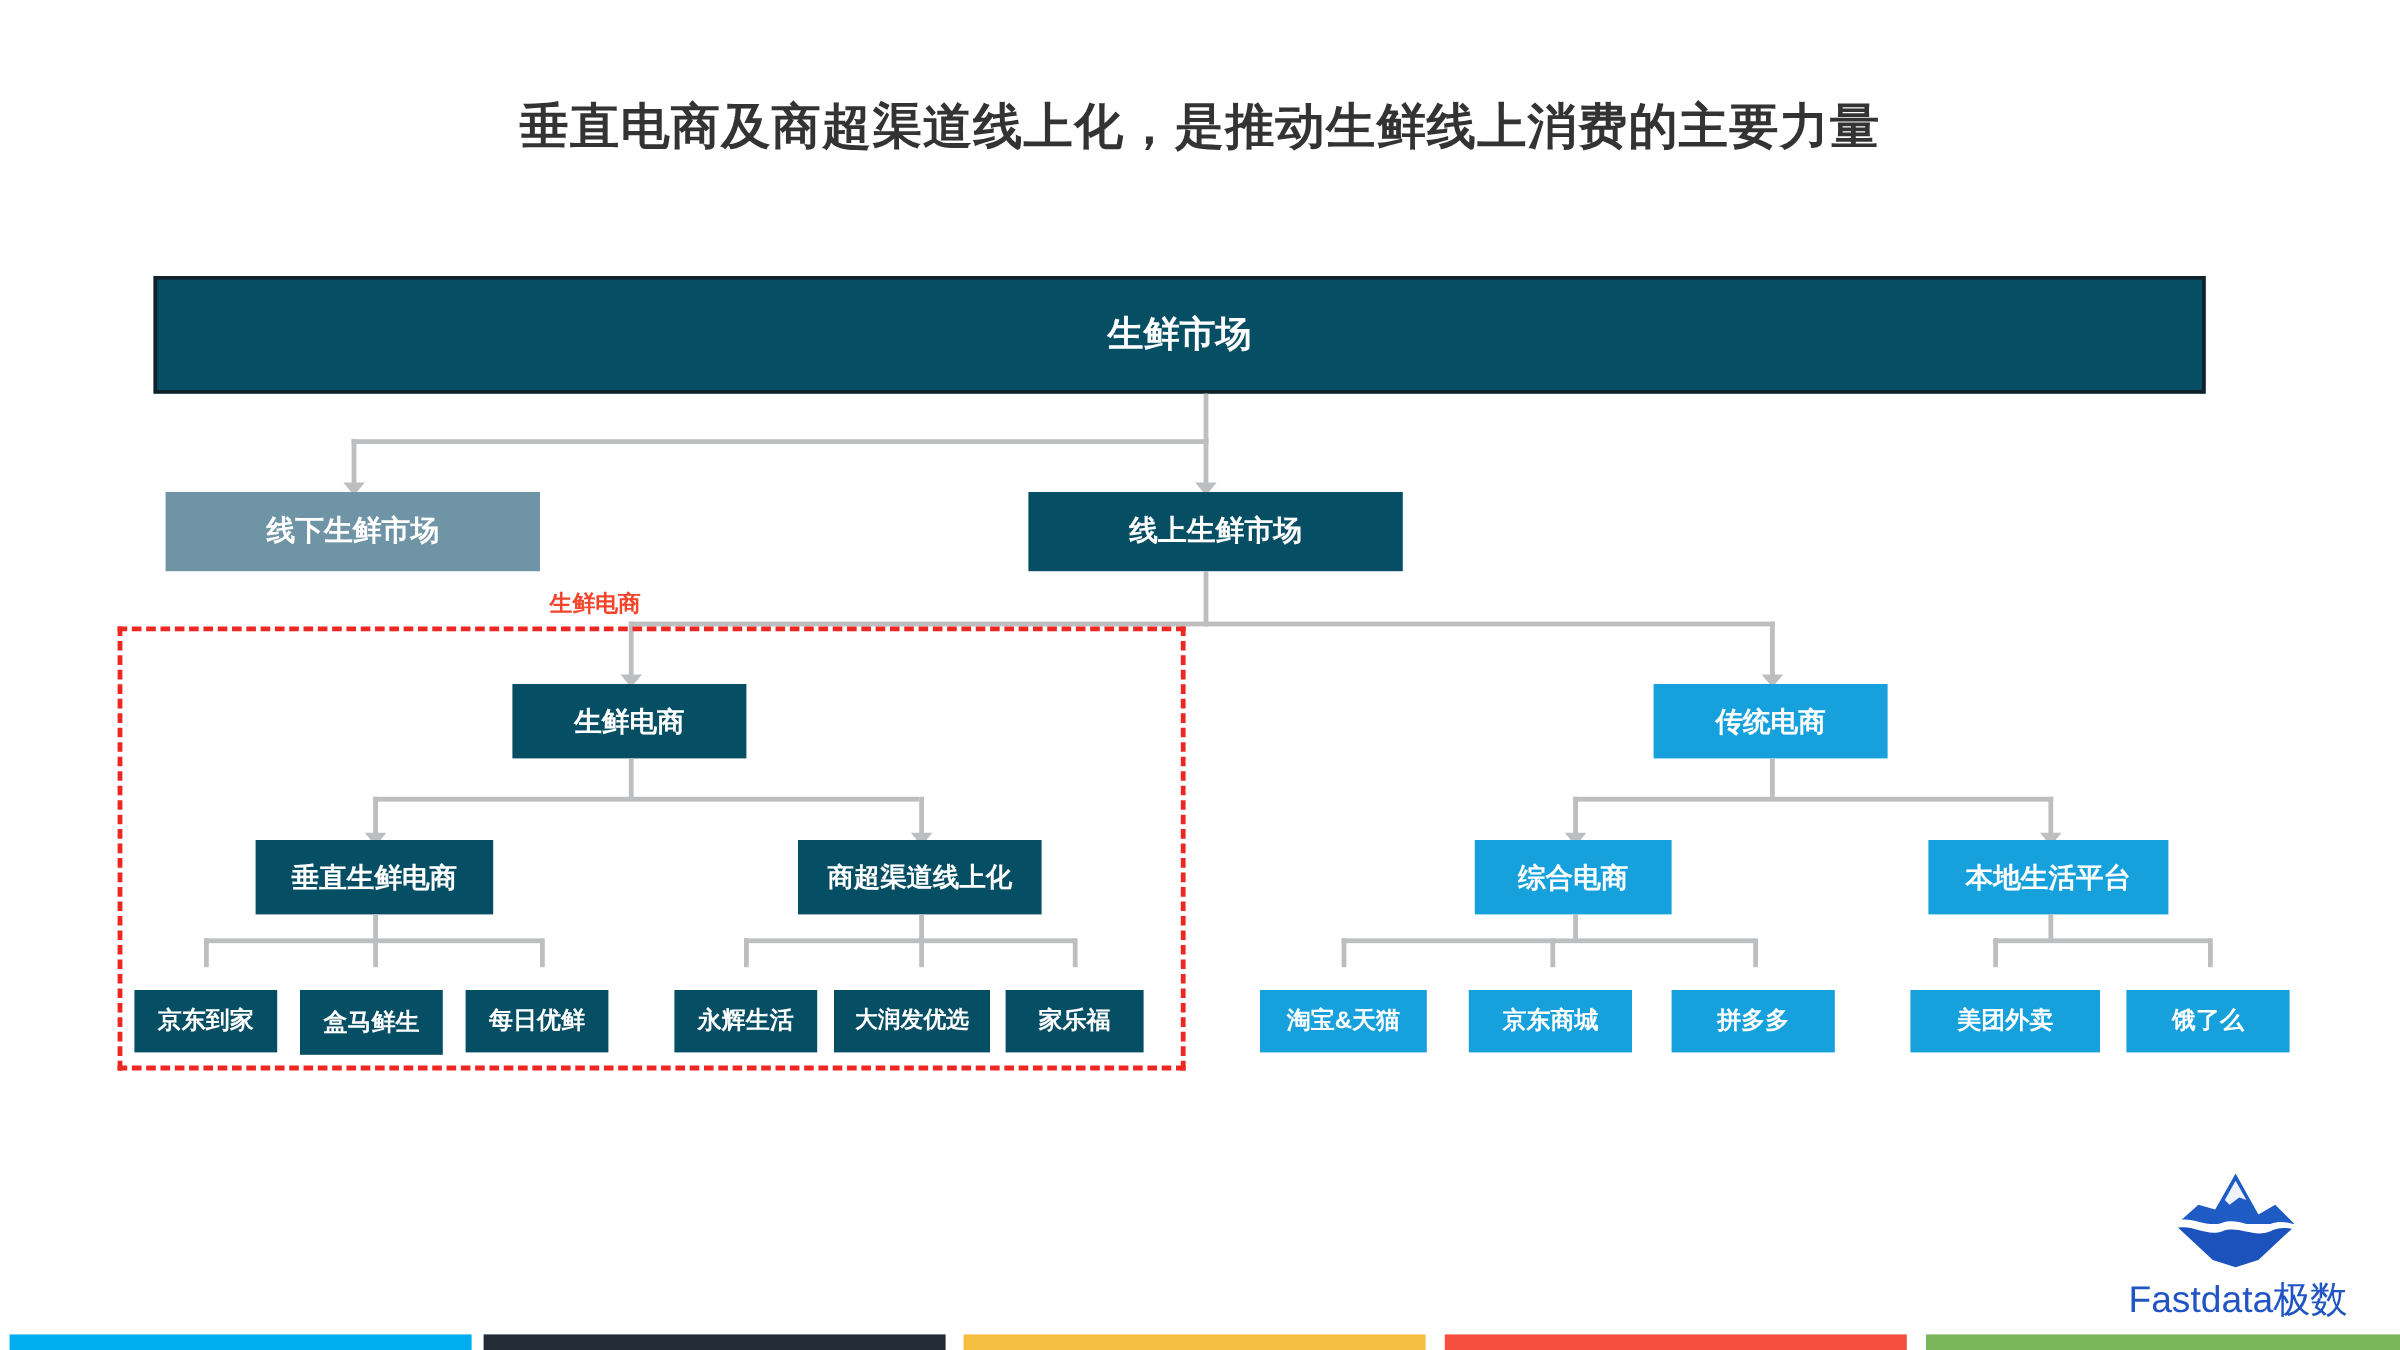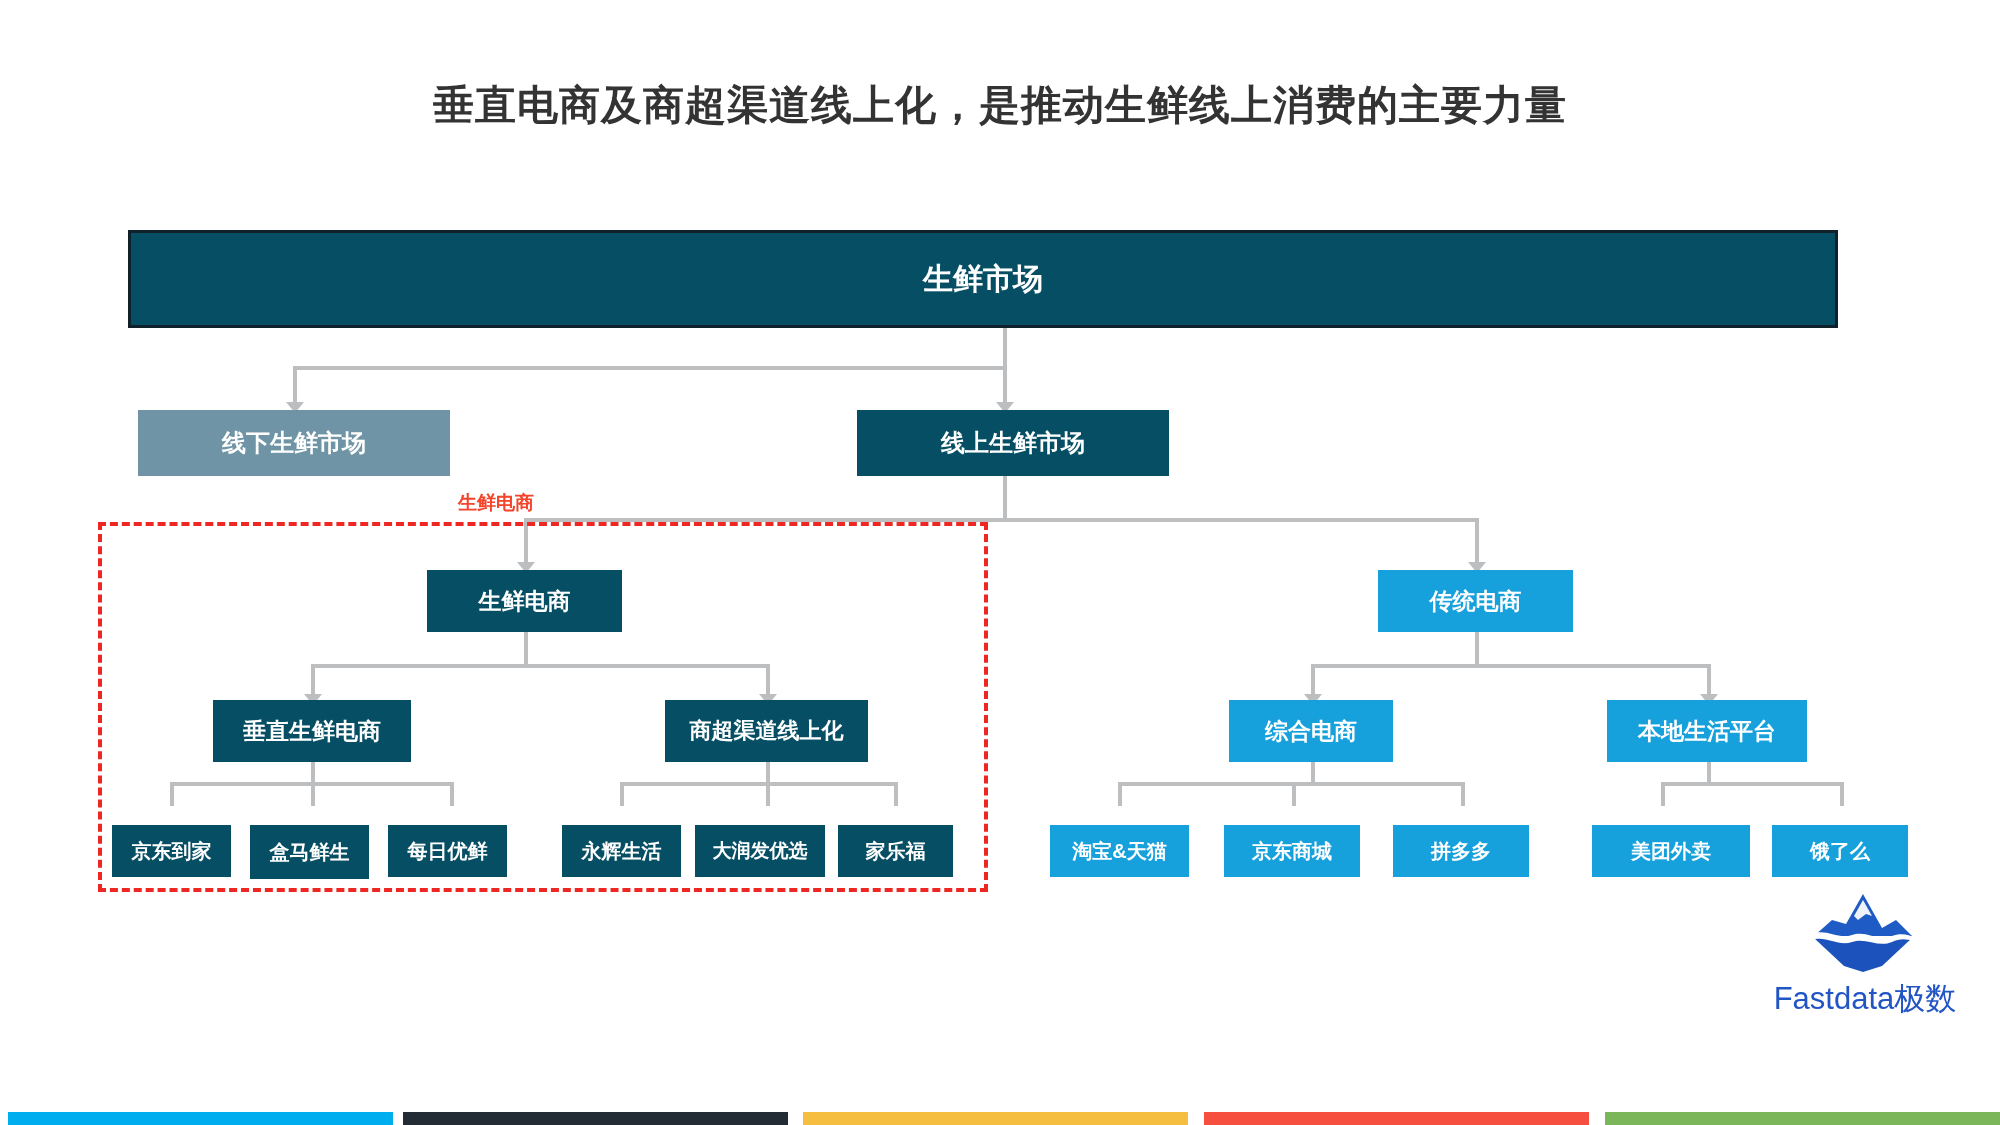--- a/index.html
+++ b/index.html
@@ -48,21 +48,21 @@
     white-space:nowrap;background:#ffffff;padding:0 3px;
   }
 
   
   .note{
     position:absolute;left:98px;top:965px;font-size:20px;color:#1a1a1a;
     white-space:nowrap;
   }
 
   
-  .logo{position:absolute;left:1750px;top:890px;width:230px;height:135px;}
+  .logo{position:absolute;left:1750px;top:974px;width:230px;height:135px;}
   .logo-mark{position:absolute;left:58px;top:0;width:110px;height:85px;}
   .logo-text{
     position:absolute;left:0;top:88px;width:230px;text-align:center;
     font-size:31px;color:#2255C4;white-space:nowrap;letter-spacing:0px;
   }
 
   
   .barwrap{position:absolute;left:0;top:1112px;width:2000px;height:13px;}
   .bar{position:absolute;top:0;height:13px;}
 </style>

